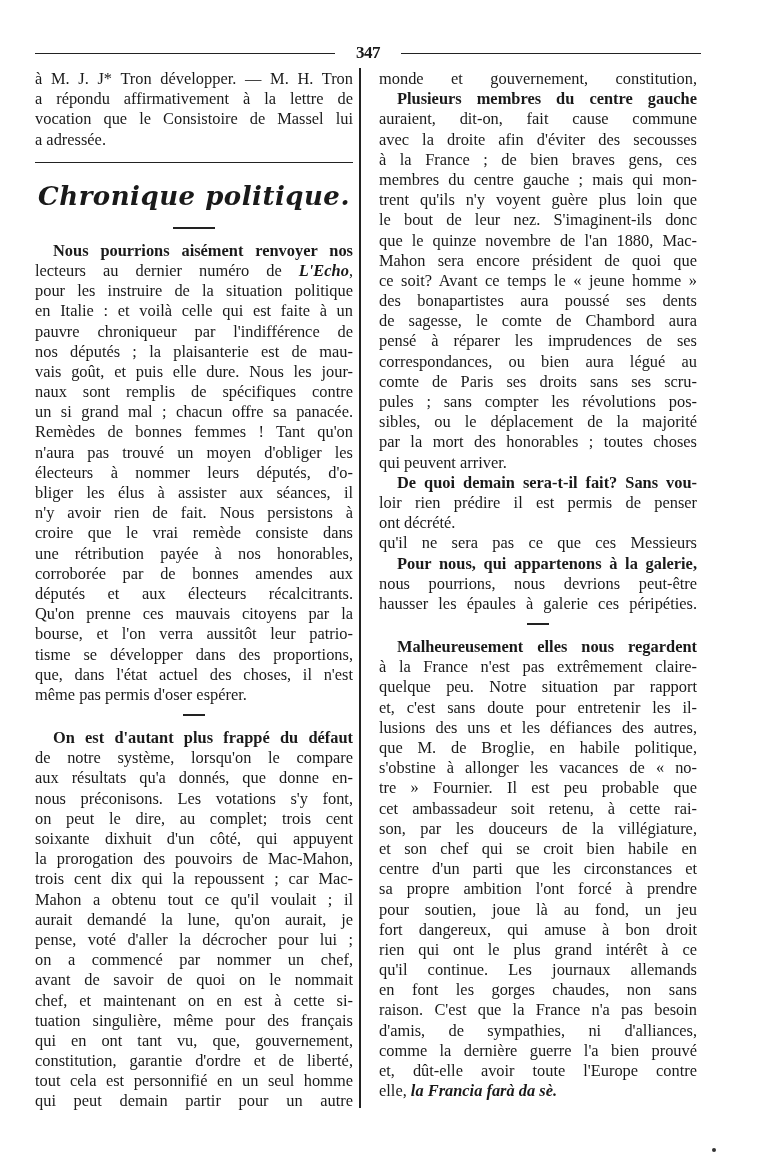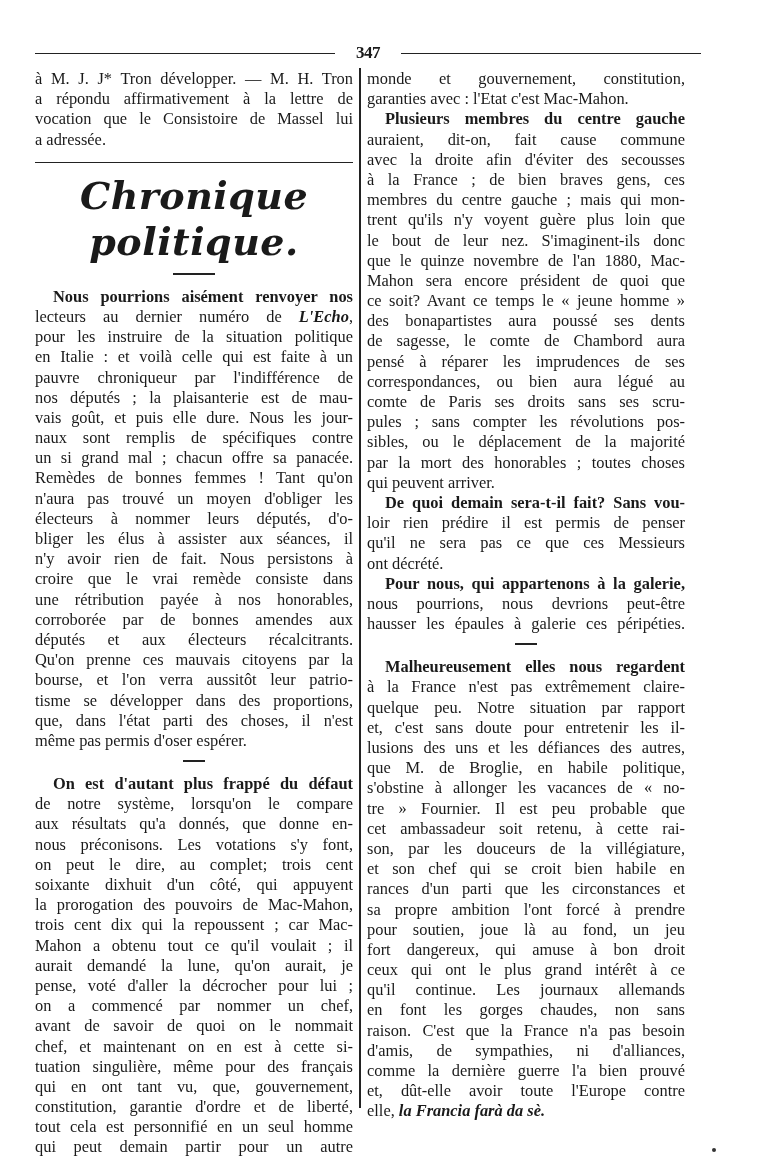--- a/index.html
+++ b/index.html
@@ -23,31 +23,31 @@
     line-height: 18px;
   }
   .divider {
     position: absolute; left: 359px; top: 68px; width: 2px; height: 1040px; background: #222;
   }
   .col {
     position: absolute; top: 69px; width: 318px;
     font-family: "Liberation Serif", serif; font-size: 16.4px;
   }
   .col.left { left: 35px; }
-  .col.right { left: 367px; }
+  .col.right { left: 379px; }
   .line {
     display: block; height: 20.2px; line-height: 20.2px; white-space: nowrap;
     text-align: justify; text-align-last: justify;
   }
   .line.last { text-align-last: left; }
   .line.indent { padding-left: 18px; font-weight: bold; }
   .hr-full { height: 1px; background: #222; margin: 12px 0 10px 0; width: 318px; }
   .title {
     text-align: center; font-family: "DejaVu Serif", serif; font-weight: bold;
-    font-size: 38px; line-height: 46px; letter-spacing: 0.5px; margin-top: 8px;
+    font-size: 26px; line-height: 46px; letter-spacing: 0.5px; margin-top: 8px;
     font-style: italic;
   }
   .dash { width: 42px; height: 2px; background: #222; margin: 10px auto 10px auto; }
   .dash.small { width: 22px; margin: 9px auto 12px auto; }
   .dash.double { width: 42px; border-top: 2px solid #222; background: transparent; height: 0; }
   i.em { font-style: italic; font-weight: bold; }
   .speck { position: absolute; width: 4px; height: 4px; border-radius: 2px; background: #333; }
 </style>
 </head>
 <body>
@@ -90,21 +90,21 @@
       <span class="line">électeurs à nommer leurs députés, d'o-</span>
       <span class="line">bliger les élus à assister aux séances, il</span>
       <span class="line">n'y avoir rien de fait. Nous persistons à</span>
       <span class="line">croire que le vrai remède consiste dans</span>
       <span class="line">une rétribution payée à nos honorables,</span>
       <span class="line">corroborée par de bonnes amendes aux</span>
       <span class="line">députés et aux électeurs récalcitrants.</span>
       <span class="line">Qu'on prenne ces mauvais citoyens par la</span>
       <span class="line">bourse, et l'on verra aussitôt leur patrio-</span>
       <span class="line">tisme se développer dans des proportions,</span>
-      <span class="line">que, dans l'état parti des choses, il n'est</span>
+      <span class="line">que, dans l'état actuel des choses, il n'est</span>
       <span class="line last">même pas permis d'oser espérer.</span>
     </div>
 
     <div class="dash small"></div>
 
     <div>
       <span class="line indent">On est d'autant plus frappé du défaut</span>
       <span class="line">de notre système, lorsqu'on le compare</span>
       <span class="line">aux résultats qu'a donnés, que donne en-</span>
       <span class="line">nous préconisons. Les votations s'y font,</span>
@@ -122,21 +122,20 @@
       <span class="line">qui en ont tant vu, que, gouvernement,</span>
       <span class="line">constitution, garantie d'ordre et de liberté,</span>
       <span class="line">tout cela est personnifié en un seul homme</span>
       <span class="line">qui peut demain partir pour un autre</span>
     </div>
   </div>
 
   <div class="col right">
     <div>
       <span class="line">monde et gouvernement, constitution,</span>
-      <span class="line last">garanties avec : l'Etat c'est Mac-Mahon.</span>
     </div>
 
     <div>
       <span class="line indent">Plusieurs membres du centre gauche</span>
       <span class="line">auraient, dit-on, fait cause commune</span>
       <span class="line">avec la droite afin d'éviter des secousses</span>
       <span class="line">à la France ; de bien braves gens, ces</span>
       <span class="line">membres du centre gauche ; mais qui mon-</span>
       <span class="line">trent qu'ils n'y voyent guère plus loin que</span>
       <span class="line">le bout de leur nez. S'imaginent-ils donc</span>
@@ -150,22 +149,22 @@
       <span class="line">comte de Paris ses droits sans ses scru-</span>
       <span class="line">pules ; sans compter les révolutions pos-</span>
       <span class="line">sibles, ou le déplacement de la majorité</span>
       <span class="line">par la mort des honorables ; toutes choses</span>
       <span class="line last">qui peuvent arriver.</span>
     </div>
 
     <div>
       <span class="line indent">De quoi demain sera-t-il fait? Sans vou-</span>
       <span class="line">loir rien prédire il est permis de penser</span>
+      <span class="line last">ont décrété.</span>
       <span class="line">qu'il ne sera pas ce que ces Messieurs</span>
-      <span class="line last">ont décrété.</span>
     </div>
 
     <div>
       <span class="line indent">Pour nous, qui appartenons à la galerie,</span>
       <span class="line">nous pourrions, nous devrions peut-être</span>
       <span class="line">hausser les épaules à galerie ces péripéties.</span>
     </div>
 
     <div class="dash small"></div>
 
@@ -174,25 +173,25 @@
       <span class="line">à la France n'est pas extrêmement claire-</span>
       <span class="line">quelque peu. Notre situation par rapport</span>
       <span class="line">et, c'est sans doute pour entretenir les il-</span>
       <span class="line">lusions des uns et les défiances des autres,</span>
       <span class="line">que M. de Broglie, en habile politique,</span>
       <span class="line">s'obstine à allonger les vacances de « no-</span>
       <span class="line">tre » Fournier. Il est peu probable que</span>
       <span class="line">cet ambassadeur soit retenu, à cette rai-</span>
       <span class="line">son, par les douceurs de la villégiature,</span>
       <span class="line">et son chef qui se croit bien habile en</span>
-      <span class="line">rances d'un parti que les circonstances et</span>
+      <span class="line">centre d'un parti que les circonstances et</span>
       <span class="line">sa propre ambition l'ont forcé à prendre</span>
       <span class="line">pour soutien, joue là au fond, un jeu</span>
       <span class="line">fort dangereux, qui amuse à bon droit</span>
-      <span class="line">ceux qui ont le plus grand intérêt à ce</span>
+      <span class="line">rien qui ont le plus grand intérêt à ce</span>
       <span class="line">qu'il continue. Les journaux allemands</span>
       <span class="line">en font les gorges chaudes, non sans</span>
       <span class="line">raison. C'est que la France n'a pas besoin</span>
       <span class="line">d'amis, de sympathies, ni d'alliances,</span>
       <span class="line">comme la dernière guerre l'a bien prouvé</span>
       <span class="line">et, dût-elle avoir toute l'Europe contre</span>
       <span class="line last"><span>elle, </span><i class="em">la Francia farà da sè.</i></span>
     </div>
   </div>
 

